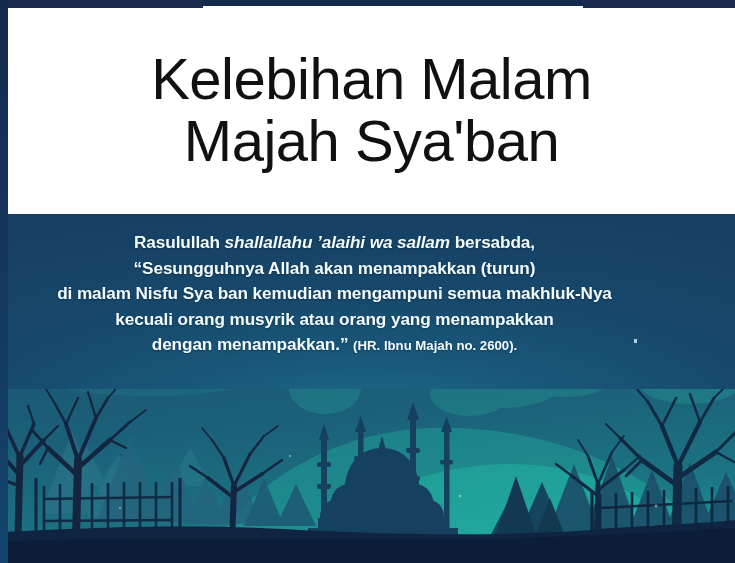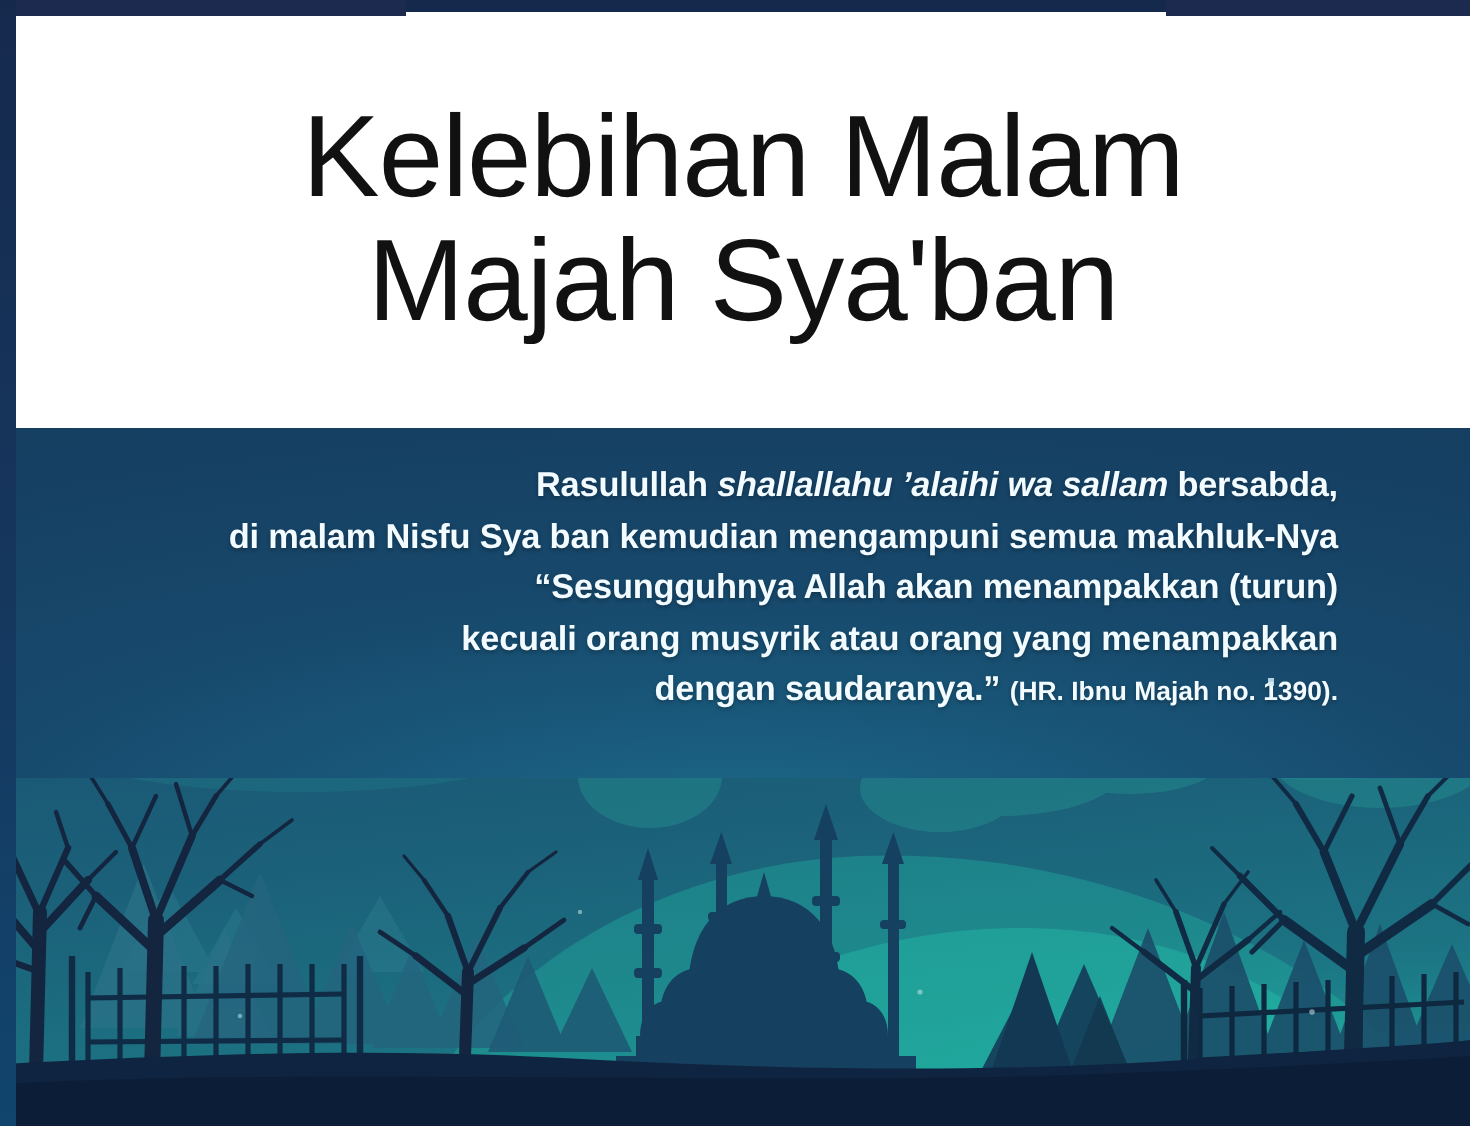--- a/index.html
+++ b/index.html
@@ -69,21 +69,21 @@
     width: 735px;
     height: 175px;
     background: radial-gradient(ellipse 120% 150% at 50% 115%, #1d6a8a 0%, #19587a 22%, #17496c 45%, #164265 70%, #153c5e 100%);
     z-index: 3;
   }
   #quote-text {
     position: absolute;
     left: 0;
     top: 16px;
     width: 669px;
-    text-align: right;
+    text-align: center;
     color: #f2fbff;
     font-size: 17.2px;
     line-height: 25.5px;
     font-weight: bold;
     letter-spacing: -0.1px;
     text-shadow: 0 1px 2px rgba(0,0,0,.30);
   }
   #quote-text .ital { font-style: italic; font-weight: bold; }
   #quote-text .src  { font-size: 13.2px; font-weight: bold; letter-spacing: 0; }
   .qline { white-space: nowrap; }
@@ -119,24 +119,24 @@
   <div id="strip-right" class="top-strip"></div>
 
   <div id="title-banner">
     <div id="title-line-1" class="title-line">Kelebihan Malam</div>
     <div id="title-line-2" class="title-line">Majah Sya'ban</div>
   </div>
 
   <div id="quote-band">
     <div id="quote-text">
       <div class="qline"><span>Rasulullah </span><span class="ital">shallallahu ’alaihi wa sallam</span><span> bersabda,</span></div>
+      <div class="qline">“Sesungguhnya Allah akan menampakkan (turun)</div>
       <div class="qline">di malam Nisfu Sya ban kemudian mengampuni semua makhluk-Nya</div>
-      <div class="qline">“Sesungguhnya Allah akan menampakkan (turun)</div>
       <div class="qline">kecuali orang musyrik atau orang yang menampakkan</div>
-      <div class="qline"><span>dengan saudaranya.” </span><span class="src">(HR. Ibnu Majah no. 1390).</span></div>
+      <div class="qline"><span>dengan menampakkan.” </span><span class="src">(HR. Ibnu Majah no. 2600).</span></div>
     </div>
   </div>
   <div id="speck"></div>
 
   <div id="scene">
     <svg width="735" height="227" viewBox="0 0 735 227" xmlns="http://www.w3.org/2000/svg">
       <defs>
         <linearGradient id="skyGrad" x1="0" y1="0" x2="0.35" y2="1">
           <stop offset="0%" stop-color="#1a5473"></stop>
           <stop offset="45%" stop-color="#1b6079"></stop>

